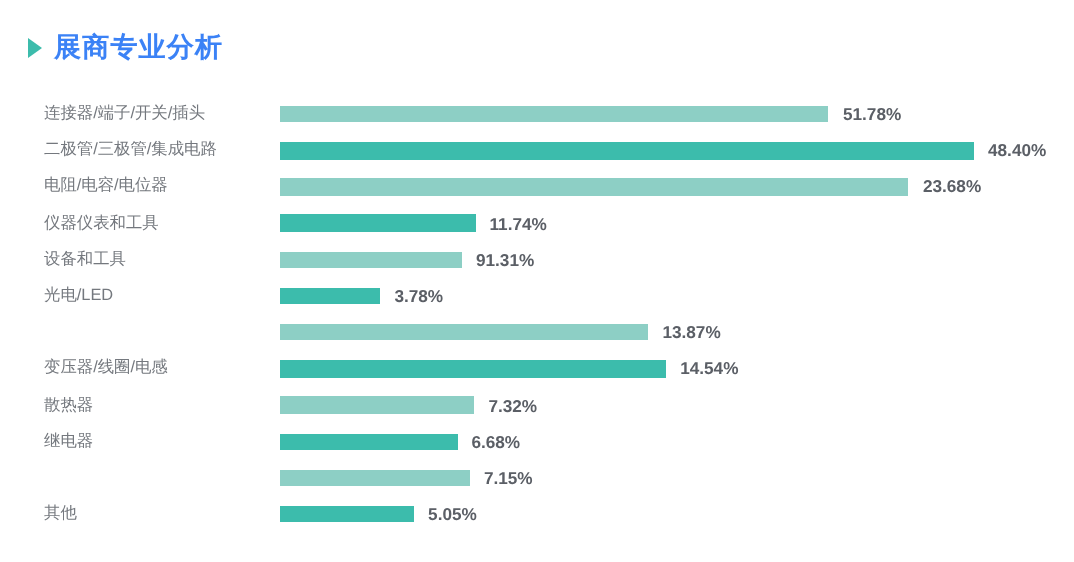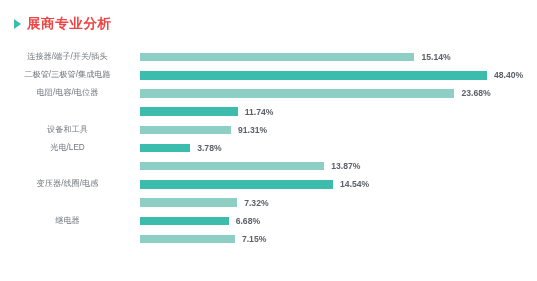--- a/index.html
+++ b/index.html
@@ -39,21 +39,21 @@
     height: 0;
     border-top: 5px solid transparent;
     border-bottom: 5px solid transparent;
     border-left: 7px solid #3CBCAC;
     display: block;
     flex: 0 0 auto;
   }
   #chart-title {
     font-size: 13.5px;
     font-weight: bold;
-    color: #ef4444;
+    color: #3b82f6;
     letter-spacing: 0.6px;
     line-height: 20px;
     white-space: nowrap;
     text-align: center;
   }
 
   
   #plot-area {
     position: absolute;
     left: 0;
@@ -66,25 +66,26 @@
     position: relative;
     height: 18.2px;
     display: flex;
     align-items: center;
   }
 
   .cat-label {
     position: absolute;
     left: 0;
     width: 135px;
-    text-align: center;
+    text-align: left;
     font-size: 8.2px;
     color: #74787e;
     white-space: nowrap;
     line-height: 18.2px;
+    padding-left: 22px;
   }
 
   .bar-track {
     position: absolute;
     left: 140px;
     right: 0;
     height: 18.2px;
     display: flex;
     align-items: center;
   }
@@ -114,38 +115,39 @@
   <div id="chart-header">
     <span id="title-marker"></span>
     <span id="chart-title">展商专业分析</span>
   </div>
 
   <div id="plot-area">
       <div class="bar-row">
         <span class="cat-label">连接器/端子/开关/插头</span>
         <div class="bar-track">
           <div class="bar light" style="width: 274.49px; background: rgb(141, 207, 197);"></div>
-          <span class="val-label">15.14%</span>
+          <span class="val-label">51.78%</span>
         </div>
       </div>
       <div class="bar-row">
         <span class="cat-label">二极管/三极管/集成电路</span>
         <div class="bar-track">
           <div class="bar dark" style="width: 347px; background: rgb(60, 188, 172);"></div>
           <span class="val-label">48.40%</span>
         </div>
       </div>
       <div class="bar-row">
         <span class="cat-label">电阻/电容/电位器</span>
         <div class="bar-track">
           <div class="bar light" style="width: 314.46px; background: rgb(141, 207, 197);"></div>
           <span class="val-label">23.68%</span>
         </div>
       </div>
       <div class="bar-row">
+        <span class="cat-label">仪器仪表和工具</span>
         <div class="bar-track">
           <div class="bar dark" style="width: 97.74px; background: rgb(60, 188, 172);"></div>
           <span class="val-label">11.74%</span>
         </div>
       </div>
       <div class="bar-row">
         <span class="cat-label">设备和工具</span>
         <div class="bar-track">
           <div class="bar light" style="width: 90.97px; background: rgb(141, 207, 197);"></div>
           <span class="val-label">91.31%</span>
@@ -165,33 +167,41 @@
         </div>
       </div>
       <div class="bar-row">
         <span class="cat-label">变压器/线圈/电感</span>
         <div class="bar-track">
           <div class="bar dark" style="width: 193.09px; background: rgb(60, 188, 172);"></div>
           <span class="val-label">14.54%</span>
         </div>
       </div>
       <div class="bar-row">
+        <span class="cat-label">散热器</span>
         <div class="bar-track">
           <div class="bar light" style="width: 97.21px; background: rgb(141, 207, 197);"></div>
           <span class="val-label">7.32%</span>
         </div>
       </div>
       <div class="bar-row">
         <span class="cat-label">继电器</span>
         <div class="bar-track">
           <div class="bar dark" style="width: 88.71px; background: rgb(60, 188, 172);"></div>
           <span class="val-label">6.68%</span>
         </div>
       </div>
       <div class="bar-row">
         <div class="bar-track">
           <div class="bar light" style="width: 94.95px; background: rgb(141, 207, 197);"></div>
           <span class="val-label">7.15%</span>
         </div>
       </div>
+      <div class="bar-row">
+        <span class="cat-label">其他</span>
+        <div class="bar-track">
+          <div class="bar dark" style="width: 67.06px; background: rgb(60, 188, 172);"></div>
+          <span class="val-label">5.05%</span>
+        </div>
+      </div>
     </div>
 
 </div>
 
 </body></html>

